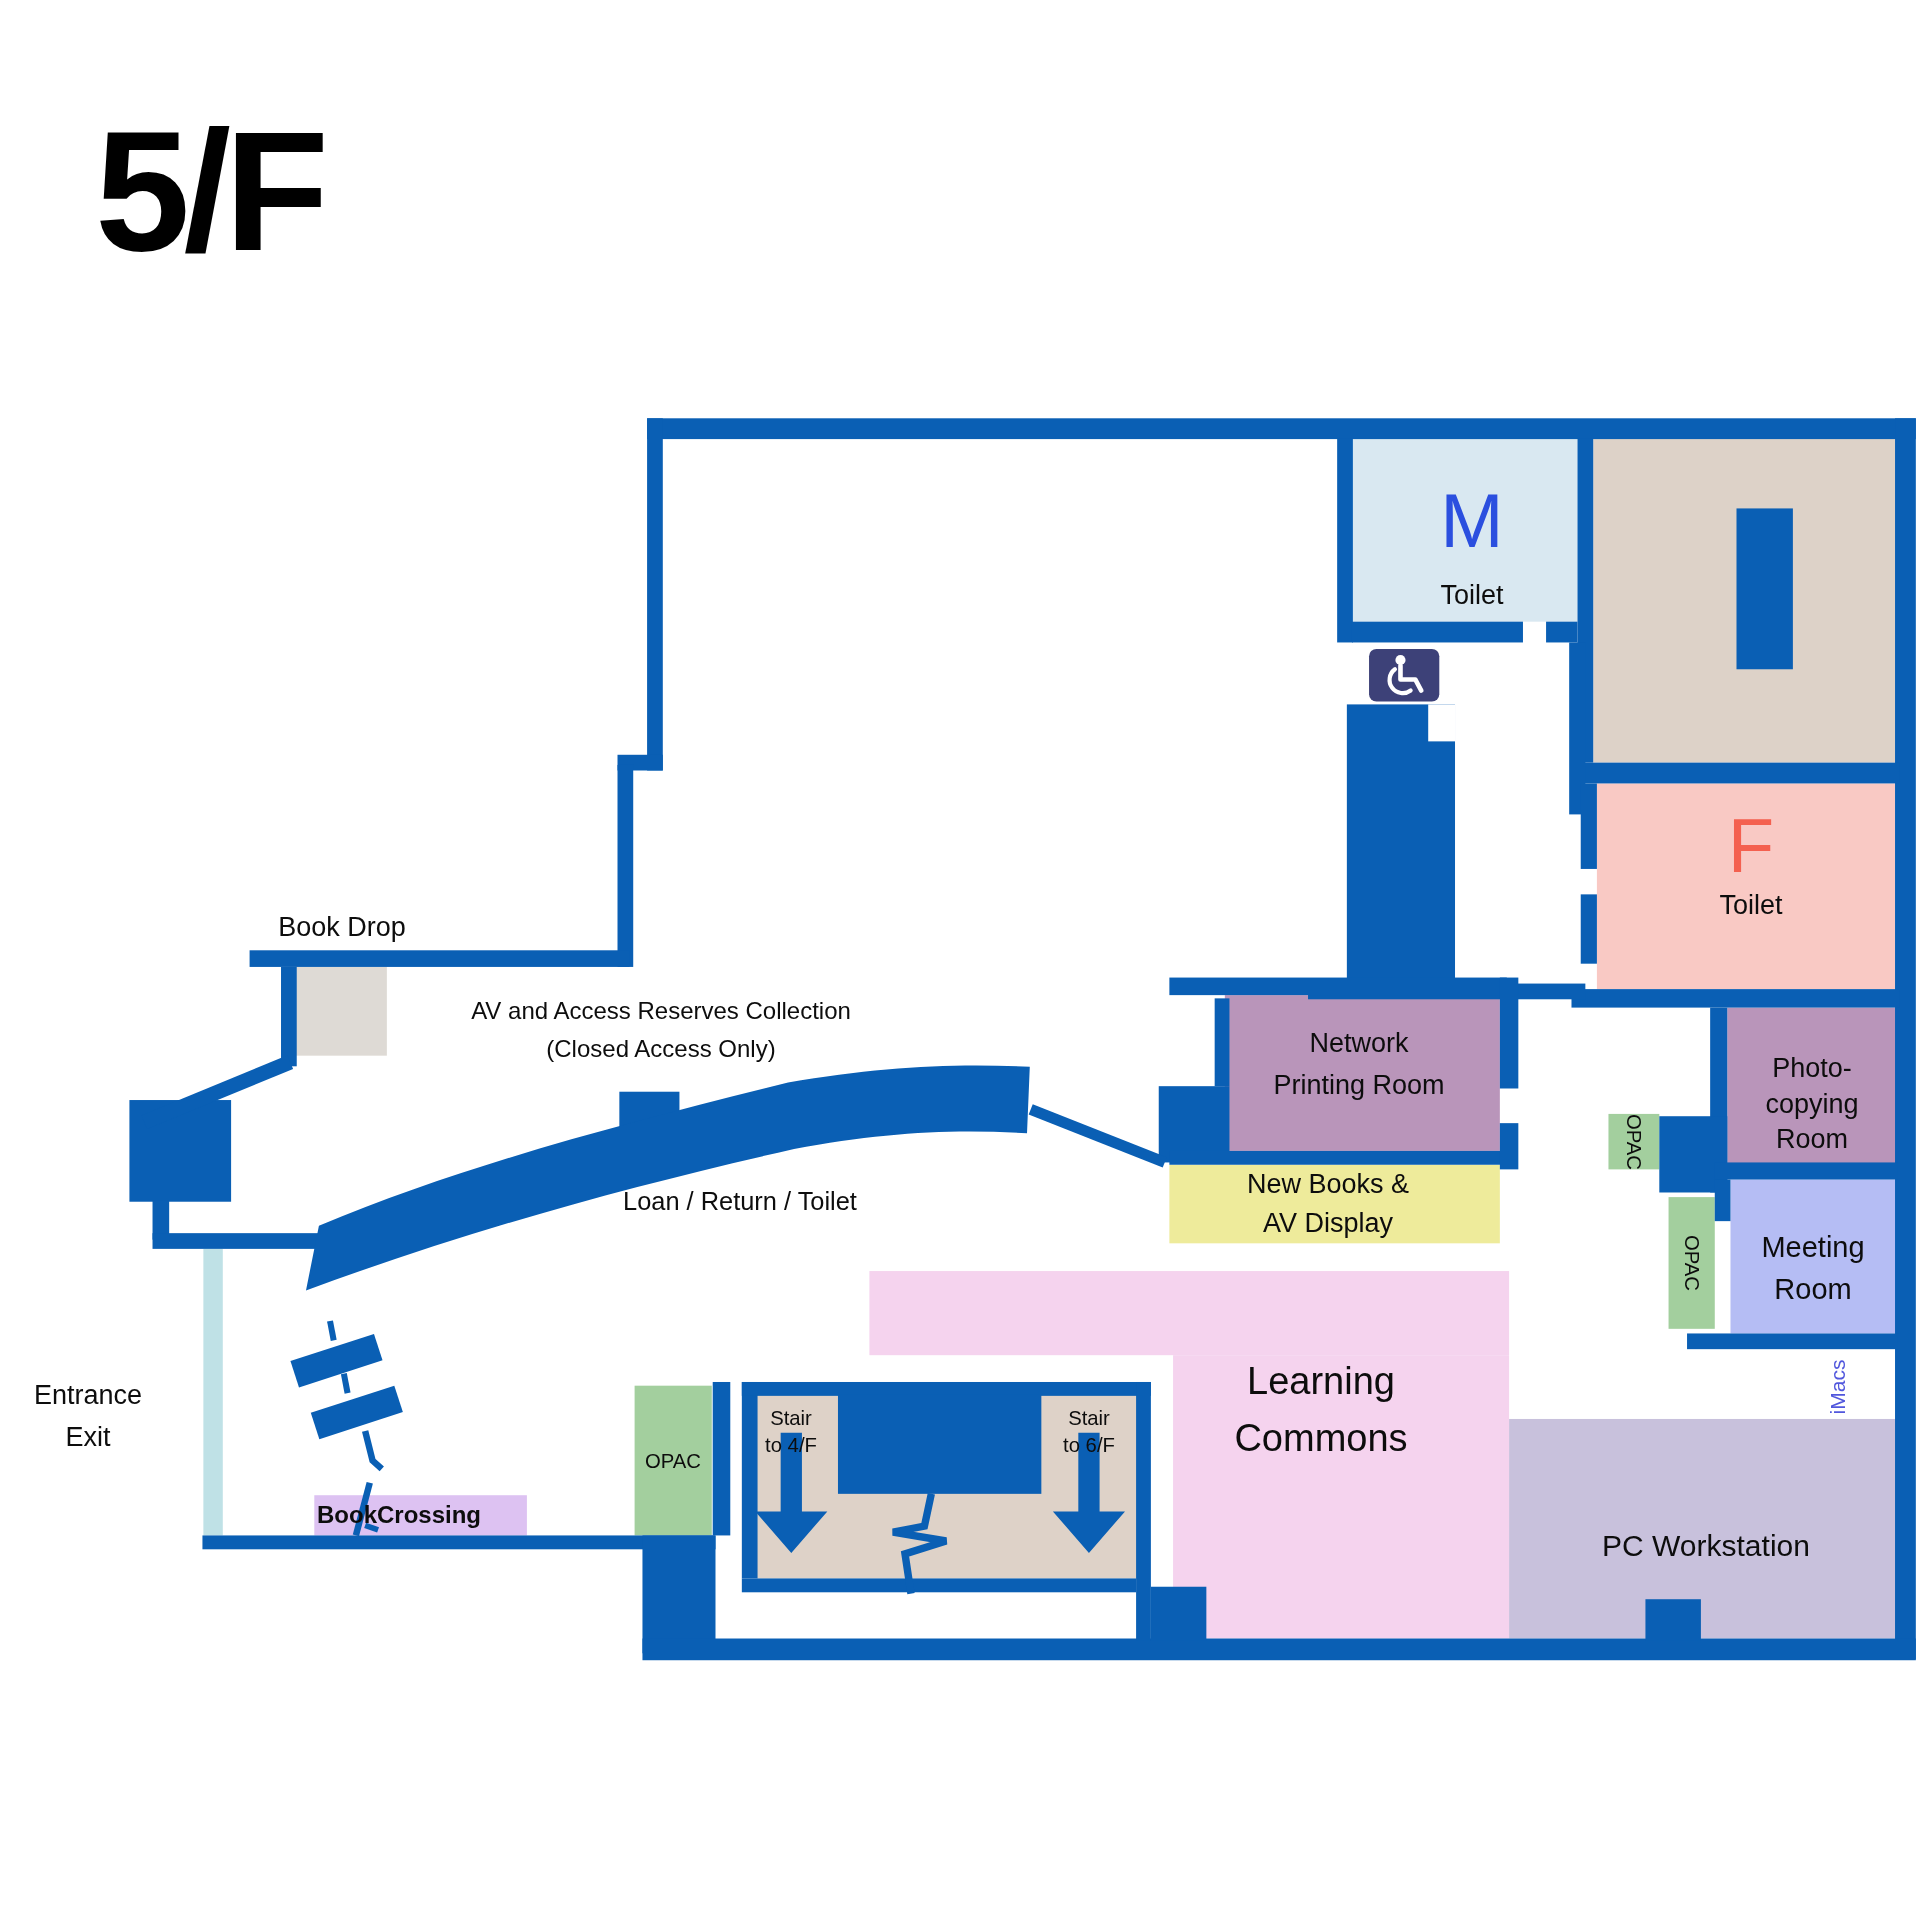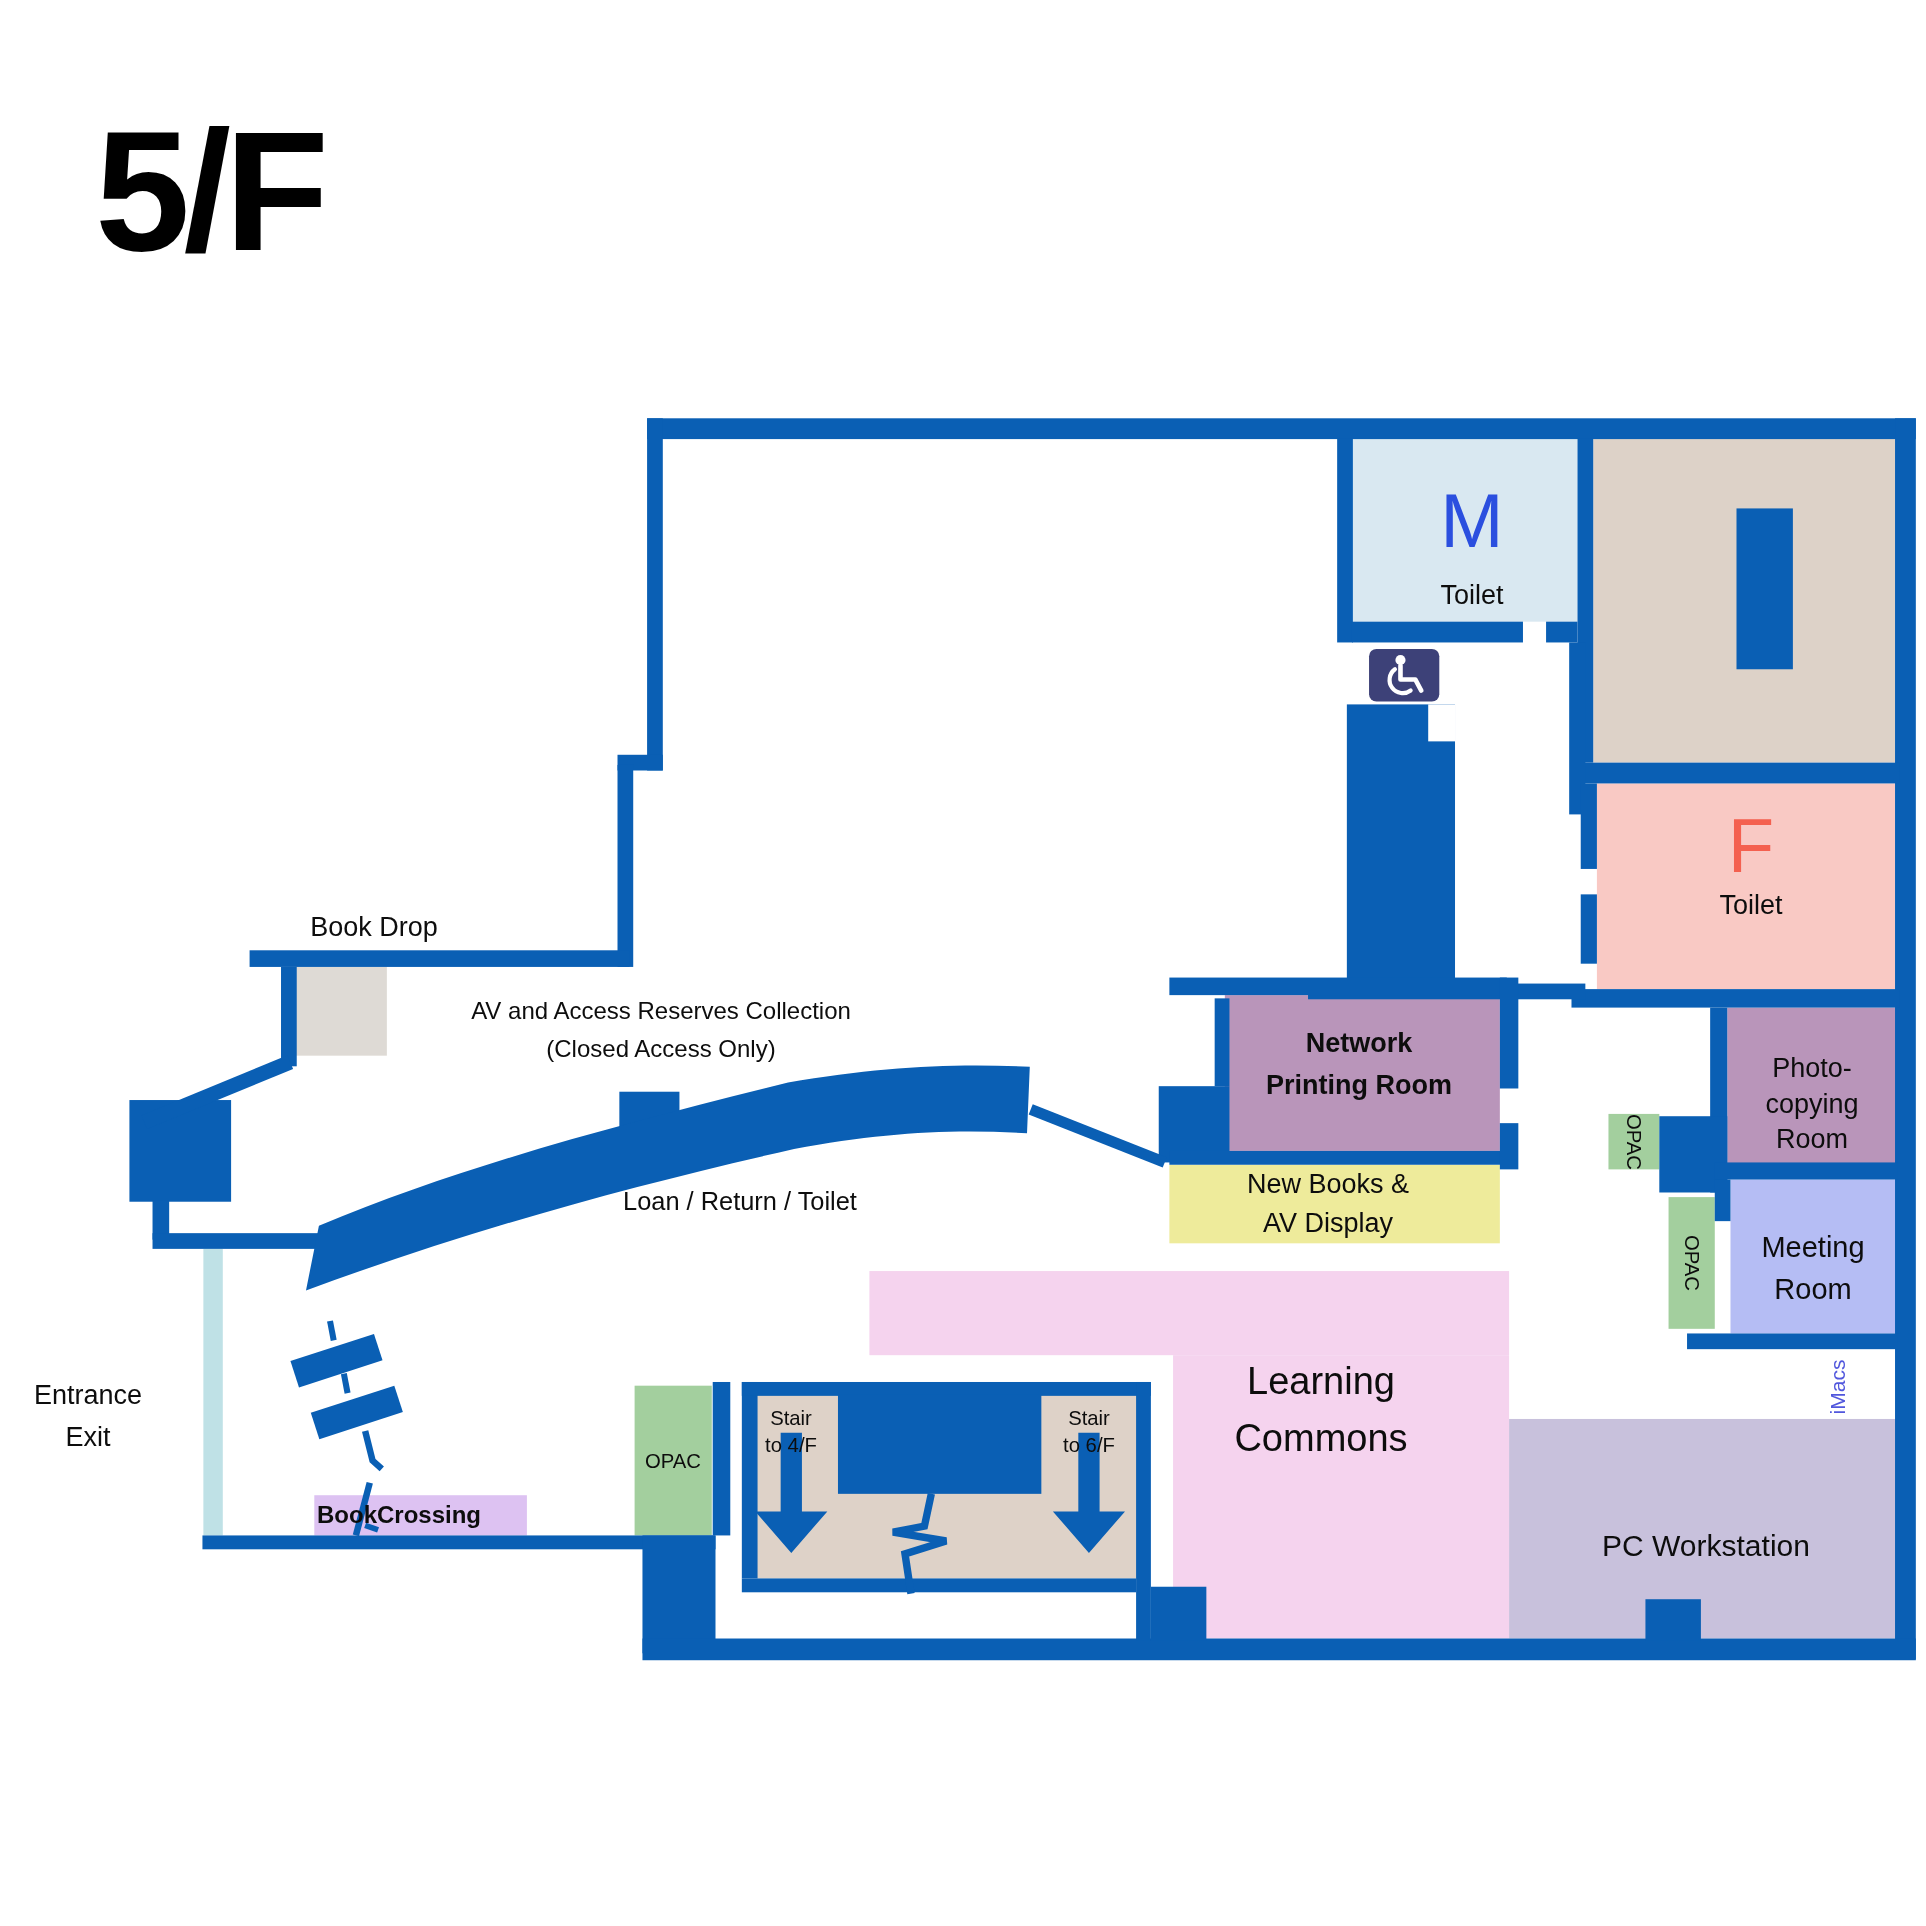--- a/index.html
+++ b/index.html
@@ -116,21 +116,21 @@
     <g>
       <rect x="2962" y="1404" width="152" height="114" rx="16" fill="#3d4178"></rect>
       <circle cx="3030" cy="1428" r="11" fill="#ffffff"></circle>
       <path d="M 3030 1440 L 3030 1470 L 3062 1470 L 3075 1494" fill="none" stroke="#ffffff" stroke-width="10" stroke-linecap="round" stroke-linejoin="round"></path>
       <path d="M 3018 1448 A 26 26 0 1 0 3052 1494" fill="none" stroke="#ffffff" stroke-width="9" stroke-linecap="round"></path>
     </g>
   </svg>
 
   <div class="title">5/F</div>
 
-  <div class="lbl" style="left:342px;top:928px;font-size:27px;margin-left:32px;">Book Drop</div>
+  <div class="lbl" style="left:342px;top:928px;font-size:27px;">Book Drop</div>
 
   <div class="lbl" style="left:661px;top:1030px;font-size:24px;line-height:1.6;">
     <div>AV and Access Reserves Collection</div>
     <div>(Closed Access Only)</div>
   </div>
 
   <div class="lbl" style="left:740px;top:1202px;font-size:25.4px;">Loan / Return / Toilet</div>
 
   <div class="lbl" style="left:88px;top:1401px;font-size:27px;line-height:1.55;margin-top:16px;">
     <div>Entrance</div>
@@ -156,21 +156,21 @@
   </div>
 
   <div class="lbl" style="left:1706px;top:1546px;font-size:30px;">PC Workstation</div>
 
   <div class="lbl" style="left:1472px;top:521px;font-size:76px;color:#2b4fdf;">M</div>
   <div class="lbl" style="left:1472px;top:596px;font-size:27px;">Toilet</div>
 
   <div class="lbl" style="left:1751px;top:846px;font-size:76px;color:#f4604f;">F</div>
   <div class="lbl" style="left:1751px;top:906px;font-size:27px;">Toilet</div>
 
-  <div class="lbl" style="left:1359px;top:1065px;font-size:27px;line-height:1.55;font-weight:bold;">
+  <div class="lbl" style="left:1359px;top:1065px;font-size:27px;line-height:1.55;">
     <div>Network</div>
     <div>Printing Room</div>
   </div>
 
   <div class="lbl" style="left:1328px;top:1204px;font-size:27px;line-height:1.45;">
     <div>New Books &amp;</div>
     <div>AV Display</div>
   </div>
 
   <div class="lbl" style="left:1812px;top:1104px;font-size:27px;line-height:1.32;">

